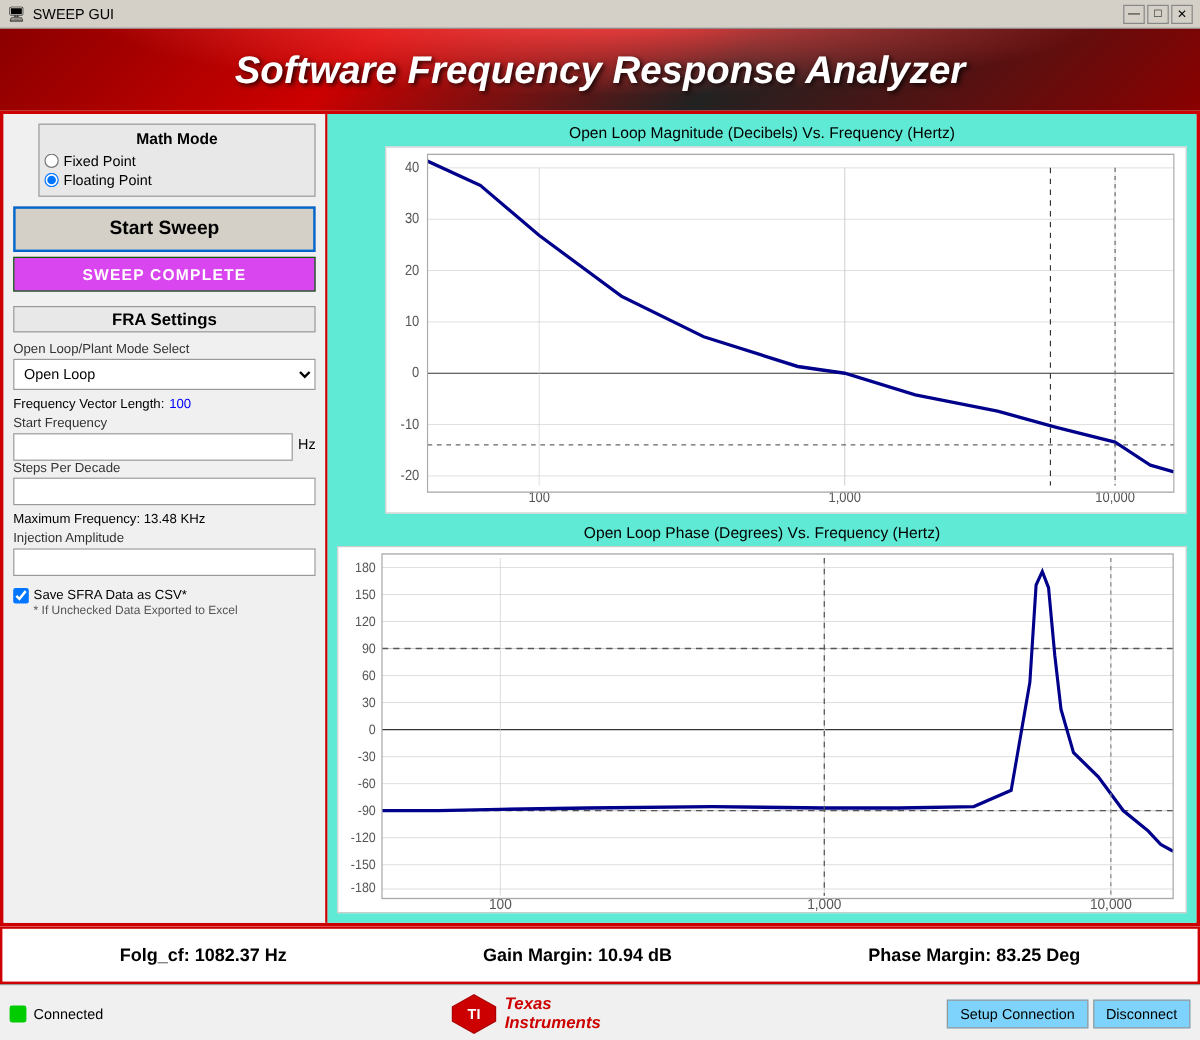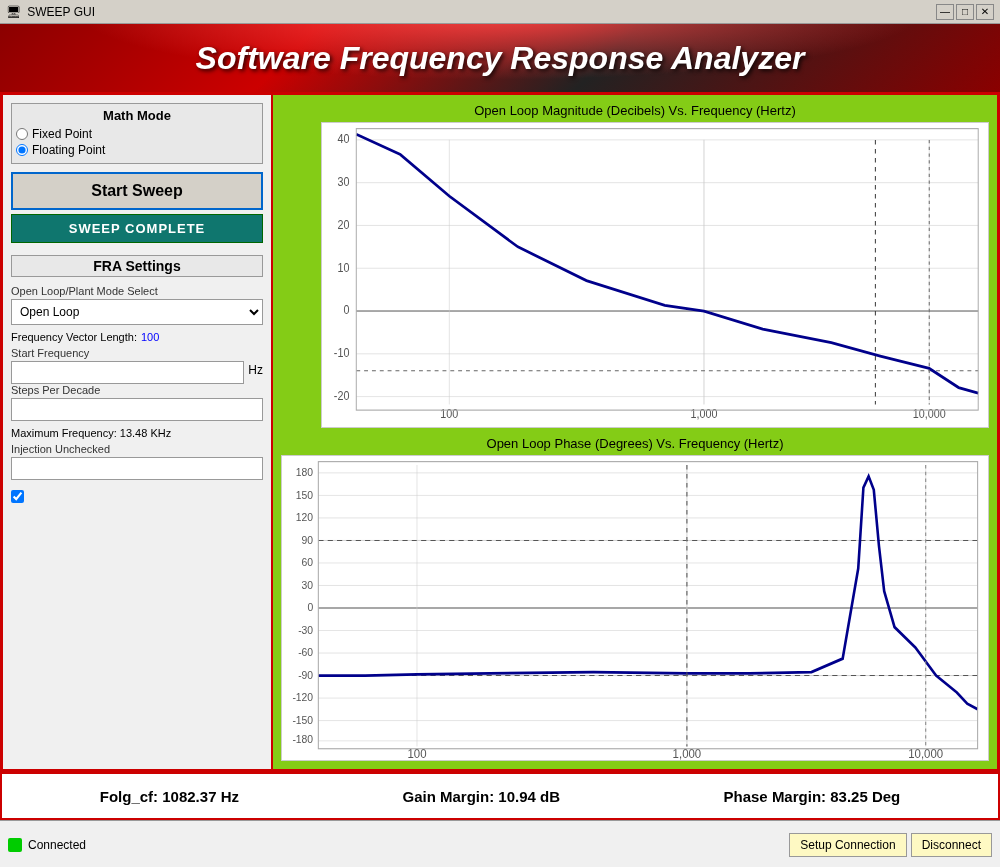--- a/index.html
+++ b/index.html
@@ -54,37 +54,38 @@
       display: flex;
       flex-direction: column;
       gap: 4px;
     }
     
     .math-mode-section {
       border: 1px solid #999;
       padding: 4px;
       background: #e8e8e8;
       text-align: center;
+      margin-left: 21px;
     }
     .math-mode-label { font-size: 13px; font-weight: bold; margin-bottom: 4px; }
     .radio-option { display: flex; align-items: center; gap: 4px; font-size: 12px; margin: 2px 0; }
     .radio-input { width: 12px; height: 12px; }
     
     .sweep-section { display: flex; flex-direction: column; gap: 4px; margin: 4px 0; }
     .start-sweep-btn {
       background: #d4d0c8;
       border: 2px solid #0066cc;
       padding: 8px;
       font-size: 16px;
       font-weight: bold;
       cursor: pointer;
       text-align: center;
     }
     .sweep-complete-btn {
-      background: #0f766e;
+      background: #d946ef;
       border: 1px solid #006600;
       padding: 6px;
       font-size: 13px;
       font-weight: bold;
       color: white;
       text-align: center;
       letter-spacing: 1px;
     }
     
     .fra-settings-section {
@@ -125,21 +126,21 @@
     .freq-vector-line { display: flex; align-items: center; gap: 4px; font-size: 11px; margin-bottom: 4px; }
     .freq-vector-value { color: #0000ff; font-size: 11px; }
     .max-freq-line { font-size: 11px; margin-bottom: 4px; }
     
     .checkbox-section { display: flex; align-items: flex-start; gap: 4px; margin-top: 4px; font-size: 11px; }
     .checkbox-note { font-size: 10px; color: #555; margin-top: 2px; }
     
     
     .right-panel {
       flex: 1;
-      background: #84cc16;
+      background: #5eead4;
       display: flex;
       flex-direction: column;
       padding: 8px;
     }
     
     .chart-container {
       flex: 1;
       display: flex;
       flex-direction: column;
     }
@@ -174,21 +175,21 @@
       align-items: center;
       justify-content: space-between;
       padding: 4px 8px;
       height: 48px;
     }
     
     .ti-logo { display: flex; align-items: center; gap: 6px; }
     .ti-logo-text { font-size: 14px; font-weight: bold; font-style: italic; color: #cc0000; line-height: 1.1; }
     
     .bottom-buttons { display: flex; gap: 4px; }
-    .bottom-btn { padding: 4px 10px; border: 1px solid #999; background: #fef9c3; font-size: 12px; cursor: pointer; }
+    .bottom-btn { padding: 4px 10px; border: 1px solid #999; background: #7dd3fc; font-size: 12px; cursor: pointer; }
     
     .connected-status { display: flex; align-items: center; gap: 6px; font-size: 12px; }
     .status-dot { width: 14px; height: 14px; background: #00cc00; border-radius: 2px; }
     
     .chart-info-bar {
       display: flex;
       justify-content: space-around;
       font-size: 12px;
       padding: 3px;
       background: white;
@@ -255,25 +256,29 @@
       <div class="input-with-unit">
         <input type="text" class="text-input" style="">
         <span class="unit-label">Hz</span>
       </div>
 
       <div class="field-label">Steps Per Decade</div>
       <input type="text" class="text-input" style="">
 
       <div class="max-freq-line">Maximum Frequency: 13.48 KHz</div>
 
-      <div class="field-label">Injection Unchecked</div>
+      <div class="field-label">Injection Amplitude</div>
       <input type="text" class="text-input" style="">
 
       <div class="checkbox-section">
         <input type="checkbox" checked="" style="">
+        <div>
+          <div>Save SFRA Data as CSV*</div>
+          <div class="checkbox-note">* If Unchecked Data Exported to Excel</div>
+        </div>
       </div>
     </div>
   </div>
 
   <div class="right-panel">
 
     <div class="chart-container" style="margin-bottom:8px;">
       <div class="chart-title">Open Loop Magnitude (Decibels) Vs. Frequency (Hertz)</div>
       <div class="chart-area" style="height: 270px; margin-left: 40px;">
         <svg class="chart-svg" viewBox="0 0 680 270" preserveAspectRatio="none">
@@ -385,18 +390,29 @@
   <span class="metric-item">Gain Margin: 10.94 dB</span>
   <span class="metric-item">Phase Margin: 83.25 Deg</span>
 </div>
 
 <div class="info-bar">
   <div class="connected-status">
     <div class="status-dot"></div>
     <span>Connected</span>
   </div>
 
+  <div class="ti-logo">
+
+    <svg width="40" height="36" viewBox="0 0 40 36">
+      <polygon points="20,2 38,12 38,24 20,34 2,24 2,12" fill="#cc0000" stroke="#aa0000" stroke-width="1"></polygon>
+      <text x="20" y="22" font-size="12" text-anchor="middle" fill="white" font-weight="bold">TI</text>
+    </svg>
+    <div class="ti-logo-text">
+      <div>Texas</div>
+      <div>Instruments</div>
+    </div>
+  </div>
 
   <div class="bottom-buttons">
     <button class="bottom-btn">Setup Connection</button>
     <button class="bottom-btn">Disconnect</button>
   </div>
 </div>
 
 </body></html>

